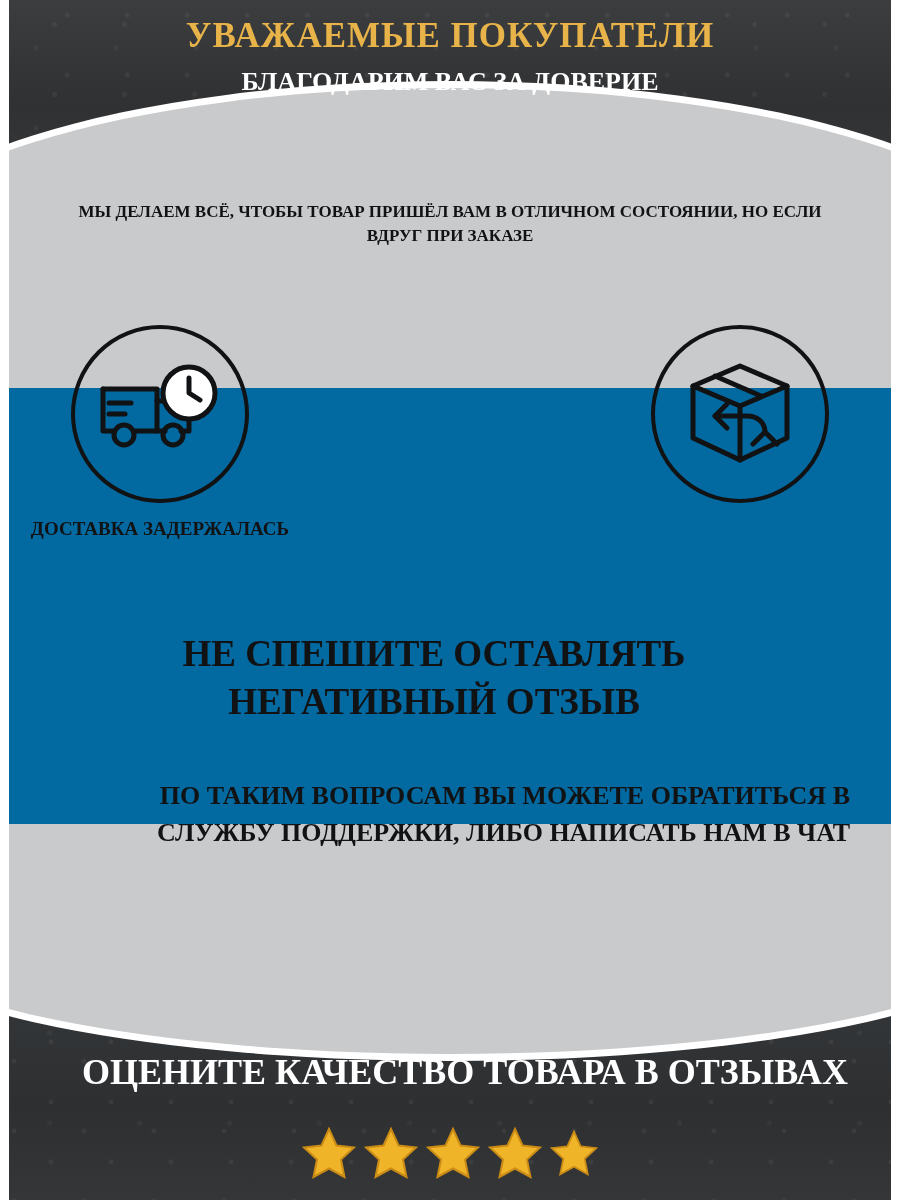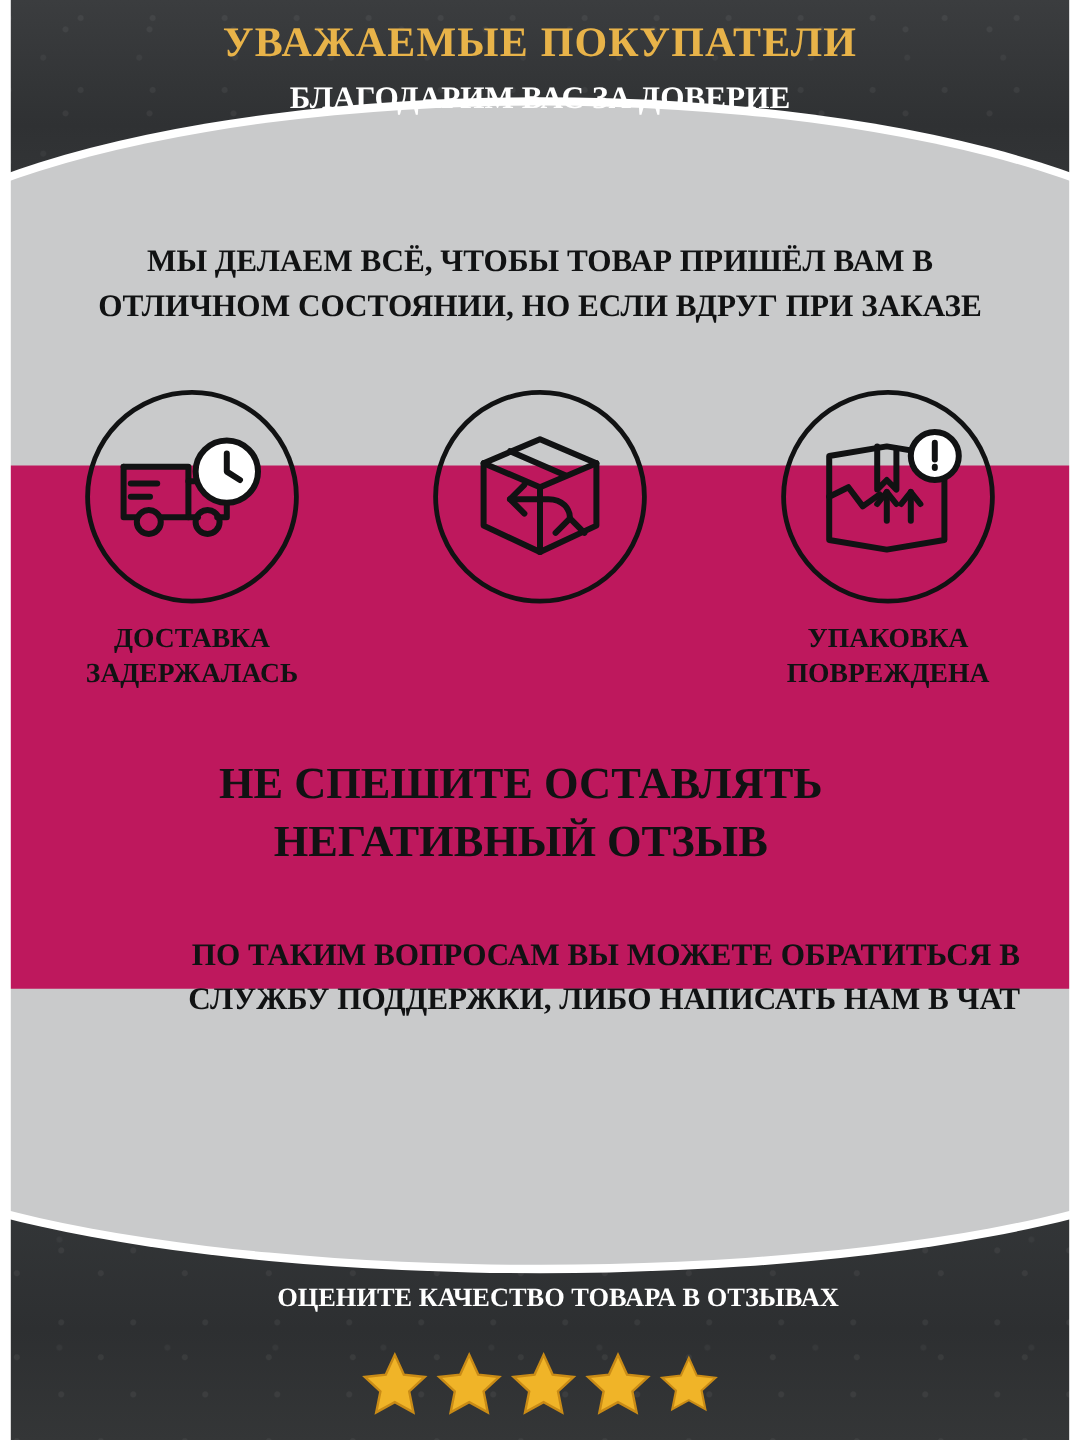--- a/index.html
+++ b/index.html
@@ -8,21 +8,21 @@
     background: #ffffff;
   }
   body {
     font-family: "Liberation Serif", serif;
   }
   .page {
     position: relative;
     width: 900px;
     height: 1200px;
     overflow: hidden;
-    background: #be185d;
+    background: #0369a1;
   }
 
   
   .band-top {
     position: absolute;
     left: 0; top: 0;
     width: 900px;
     height: 190px;
     background:
       radial-gradient(circle at 12% 25%, rgba(255,255,255,0.05) 0 2px, rgba(0,0,0,0) 3px),
@@ -102,21 +102,21 @@
     line-height: 1.2;
     text-transform: uppercase;
   }
 
   
   .intro {
     position: absolute;
     left: 50px; top: 200px;
     width: 800px;
     text-align: center;
-    font-size: 26px;
+    font-size: 17px;
     font-weight: bold;
     color: #111213;
     line-height: 1.42;
     text-transform: uppercase;
     z-index: 4;
   }
 
   
   .icons {
     position: absolute;
@@ -138,21 +138,21 @@
     border: 4px solid #111213;
     border-radius: 50%;
     display: flex;
     align-items: center;
     justify-content: center;
     background: transparent;
     overflow: hidden;
   }
   .icon-caption {
     margin-top: 14px;
-    font-size: 23px;
+    font-size: 19px;
     font-weight: bold;
     color: #111213;
     line-height: 1.28;
     text-transform: uppercase;
   }
 
   
   .main-msg {
     position: absolute;
     left: 44px;
@@ -183,21 +183,21 @@
   
   .footer {
     position: absolute;
     left: 0;
     bottom: 104px;
     width: 900px;
     text-align: center;
     z-index: 5;
   }
   .footer-title {
-    font-size: 22px;
+    font-size: 36px;
     font-weight: bold;
     color: #ffffff;
     line-height: 1.3;
     text-transform: uppercase;
     padding-left: 30px;
   }
   .stars {
     position: absolute;
     left: 0;
     bottom: 20px;
@@ -260,37 +260,20 @@
           <path d="M18 32 L65 52 L112 32"></path>
           <path d="M65 52 L65 106"></path>
           <path d="M40 22 L86 42"></path>
           <path d="M52 74 L40 62 L52 50"></path>
           <path d="M40 62 L72 62 C84 62 90 70 90 78"></path>
           <path d="M78 90 L90 78 L102 90"></path>
         </svg>
       </div>
     </div>
 
-    <div class="icon-col">
-      <div class="icon-circle">
-        <svg width="130" height="120" viewBox="0 0 130 120" fill="none" stroke="#111213" stroke-width="5" stroke-linecap="round" stroke-linejoin="round">
-          <path d="M16 26 L64 18 L112 26 L112 96 L64 104 L16 96 Z"></path>
-          <path d="M56 18 L56 54 L64 46 L72 54 L72 20"></path>
-          <path d="M16 60 L32 52 L44 68 L58 58"></path>
-          <path d="M64 80 L64 56"></path>
-          <path d="M56 66 L64 56 L72 66"></path>
-          <path d="M84 80 L84 56"></path>
-          <path d="M76 66 L84 56 L92 66"></path>
-          <circle cx="104" cy="26" r="20" fill="#ffffff"></circle>
-          <path d="M104 15 L104 29"></path>
-          <path d="M104 35 L104 36"></path>
-        </svg>
-      </div>
-      <div class="icon-caption">УПАКОВКА ПОВРЕЖДЕНА</div>
-    </div>
 
   </div>
 
   <div class="main-msg">НЕ СПЕШИТЕ ОСТАВЛЯТЬ НЕГАТИВНЫЙ ОТЗЫВ</div>
   <div class="sub-msg">ПО ТАКИМ ВОПРОСАМ ВЫ МОЖЕТЕ ОБРАТИТЬСЯ В СЛУЖБУ ПОДДЕРЖКИ, ЛИБО НАПИСАТЬ НАМ В ЧАТ</div>
 
   <div class="footer">
     <div class="footer-title">ОЦЕНИТЕ КАЧЕСТВО ТОВАРА В ОТЗЫВАХ</div>
   </div>
 

